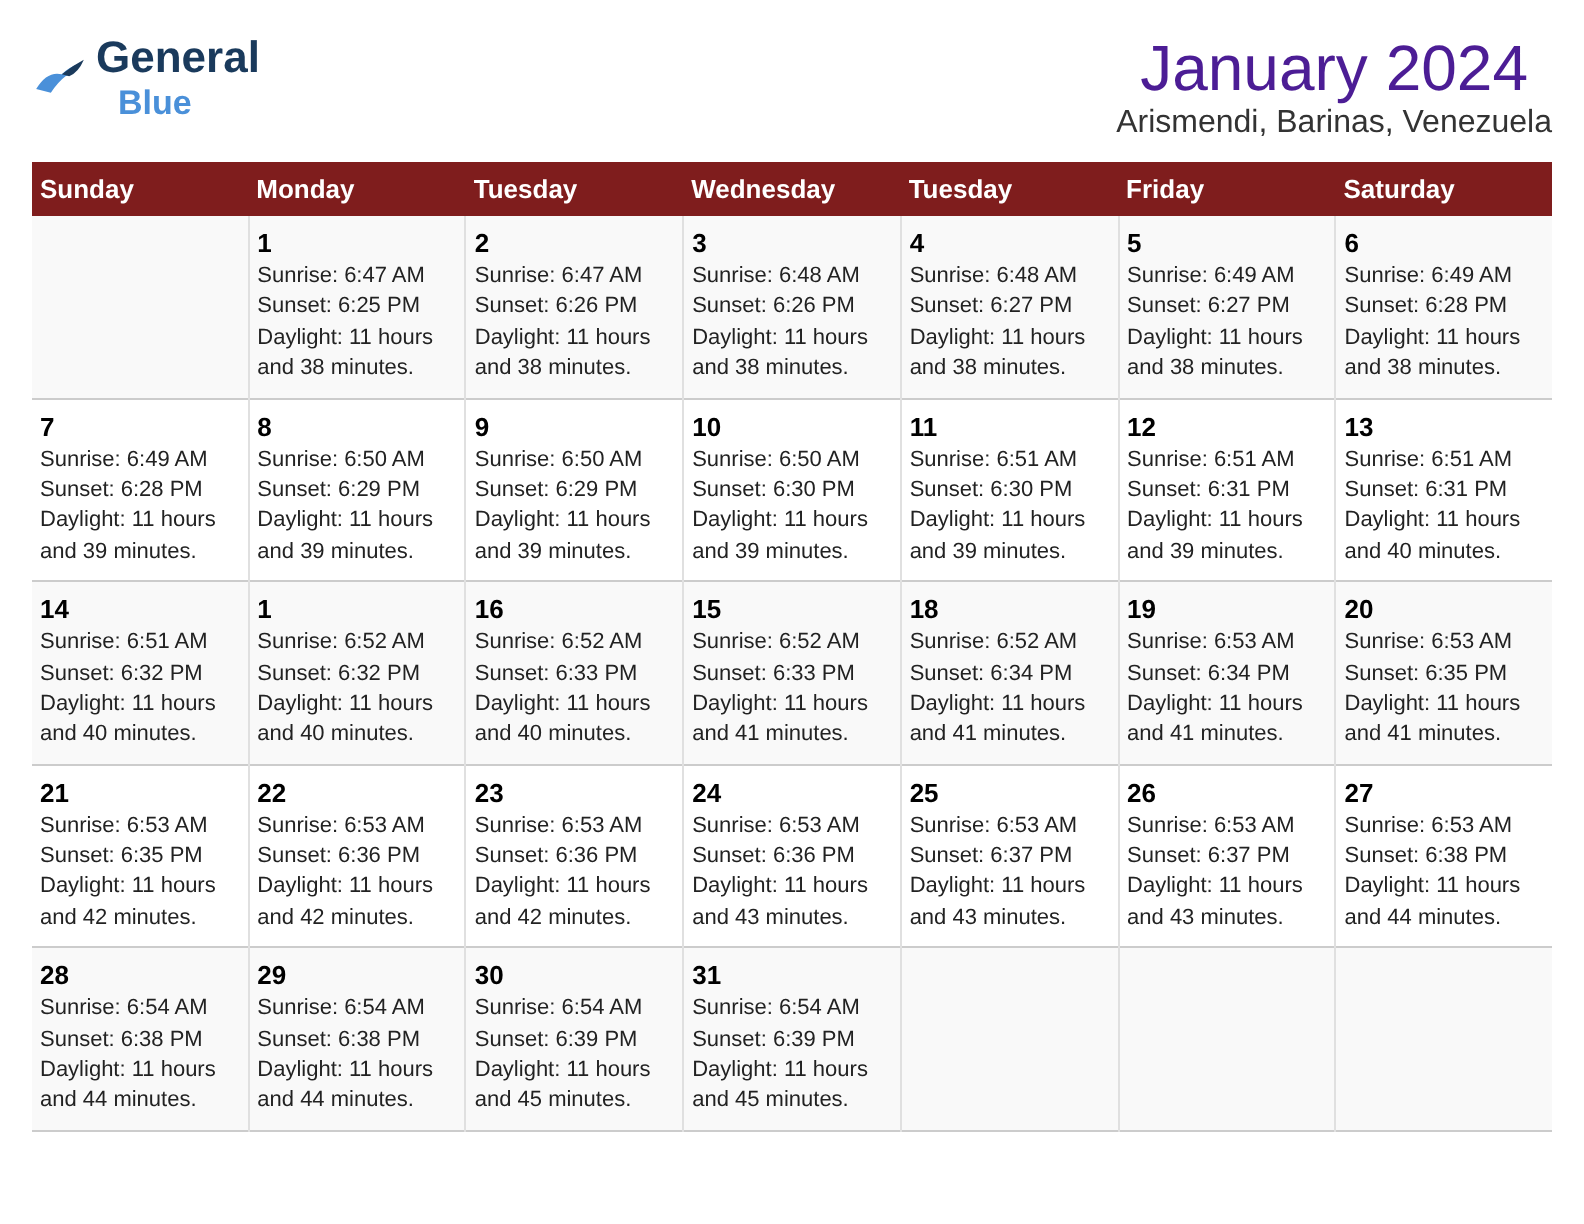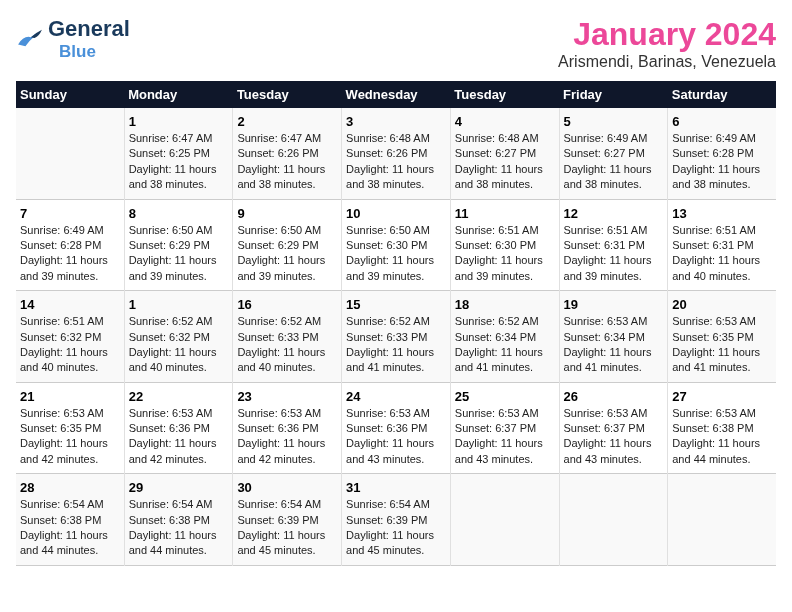--- a/index.html
+++ b/index.html
@@ -23,34 +23,35 @@
     }
     .logo-bird {
       width: 28px;
       height: 22px;
     }
     .title-section {
       text-align: right;
     }
     .main-title {
       font-size: 32px;
-      color: #ec4899;
-      font-weight: bold;
+      color: #4c1d95;
+      font-weight: normal;
+      text-align: center;
     }
     .subtitle {
       font-size: 16px;
       color: #333;
     }
     table {
       width: 100%;
       border-collapse: collapse;
       font-size: 11px;
     }
     thead tr th {
-      background-color: #0f172a;
+      background-color: #7f1d1d;
       color: white;
       padding: 6px 4px;
       text-align: left;
       font-weight: bold;
       font-size: 13px;
     }
     tbody tr {
       border-bottom: 1px solid #ccc;
     }
     tbody tr:nth-child(odd) {

